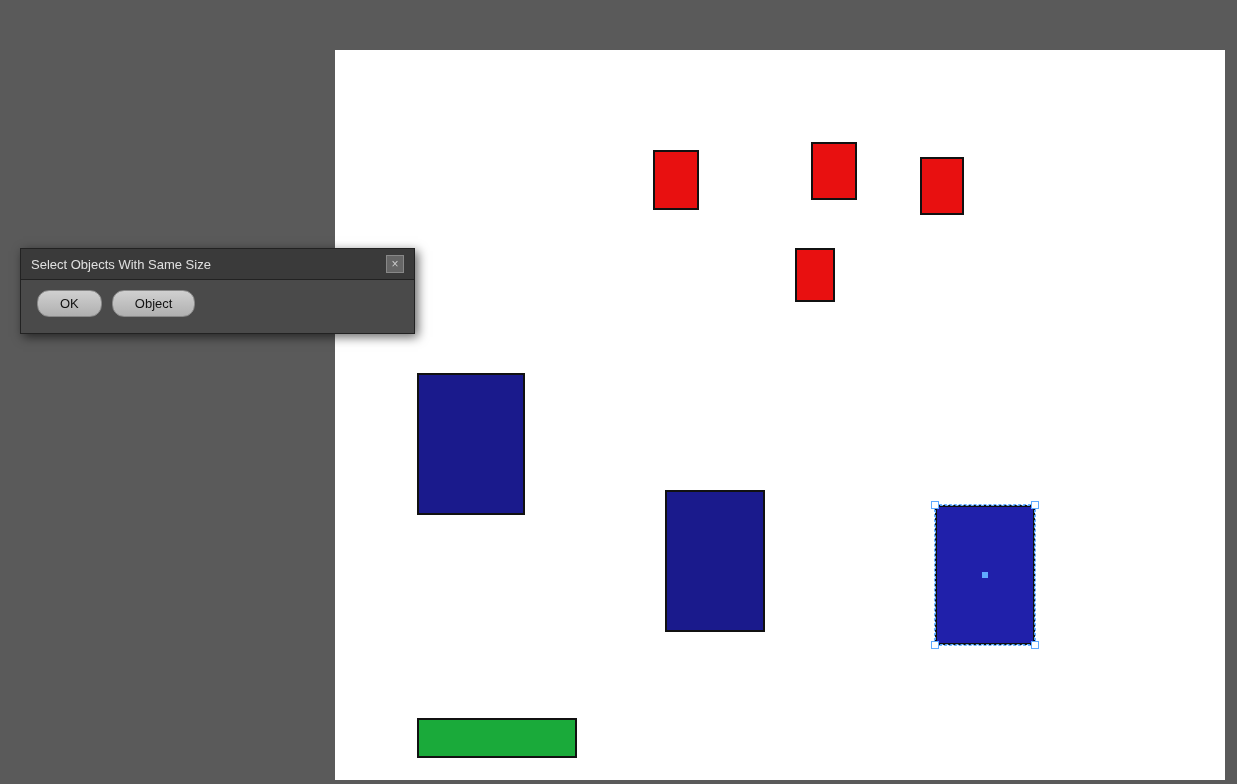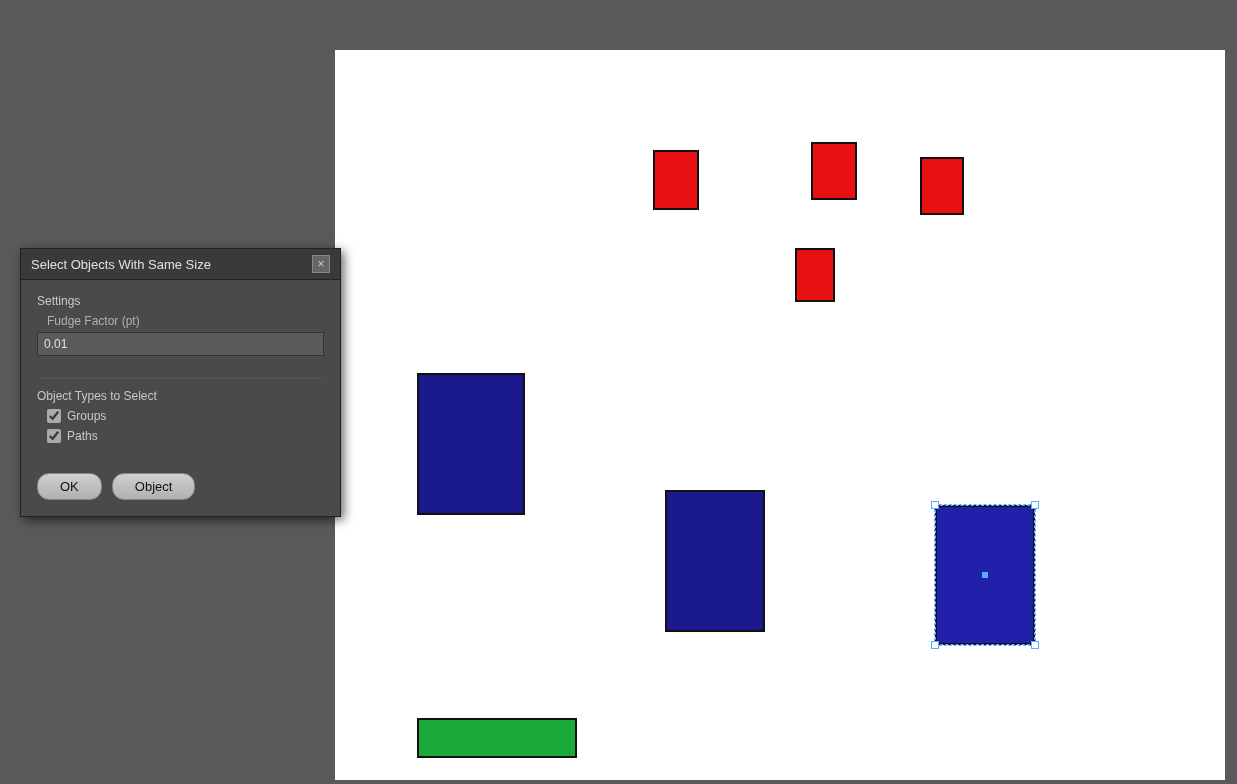--- a/index.html
+++ b/index.html
@@ -83,21 +83,21 @@
       width: 6px;
       height: 6px;
       background: #60aaff;
     }
 
     
     .dialog {
       position: absolute;
       left: 20px;
       top: 248px;
-      width: 321px;
+      width: 395px;
       background: #4a4a4a;
       border: 1px solid #222;
       box-shadow: 3px 3px 10px rgba(0,0,0,0.6);
       z-index: 100;
     }
 
     .dialog-titlebar {
       background: #3a3a3a;
       display: flex;
       align-items: center;
@@ -225,38 +225,18 @@
   <div class="shape green-rect" style="top: 668px; left: 82px; width: 160px; height: 40px;"></div>
 
 </div>
 
 <div class="dialog">
   <div class="dialog-titlebar">
     <span class="dialog-title">Select Objects With Same Size</span>
     <button class="close-btn">×</button>
   </div>
 
-  <div class="dialog-body">
-    <div class="section-label">Settings</div>
-    <div class="sub-label">Fudge Factor (pt)</div>
-    <input class="text-input" type="text" value="0.01" style="">
-
-    <hr class="divider">
-
-    <div class="section-label">Object Types to Select</div>
-
-    <div class="checkbox-group">
-      <div class="checkbox-row">
-        <input type="checkbox" id="groups-check" checked="" style="">
-        <label for="groups-check" class="checkbox-label">Groups</label>
-      </div>
-      <div class="checkbox-row">
-        <input type="checkbox" id="paths-check" checked="" style="">
-        <label for="paths-check" class="checkbox-label">Paths</label>
-      </div>
-    </div>
-  </div>
 
   <div class="dialog-footer">
     <button class="btn">OK</button>
     <button class="btn">Object</button>
   </div>
 </div>
 
 </body></html>

